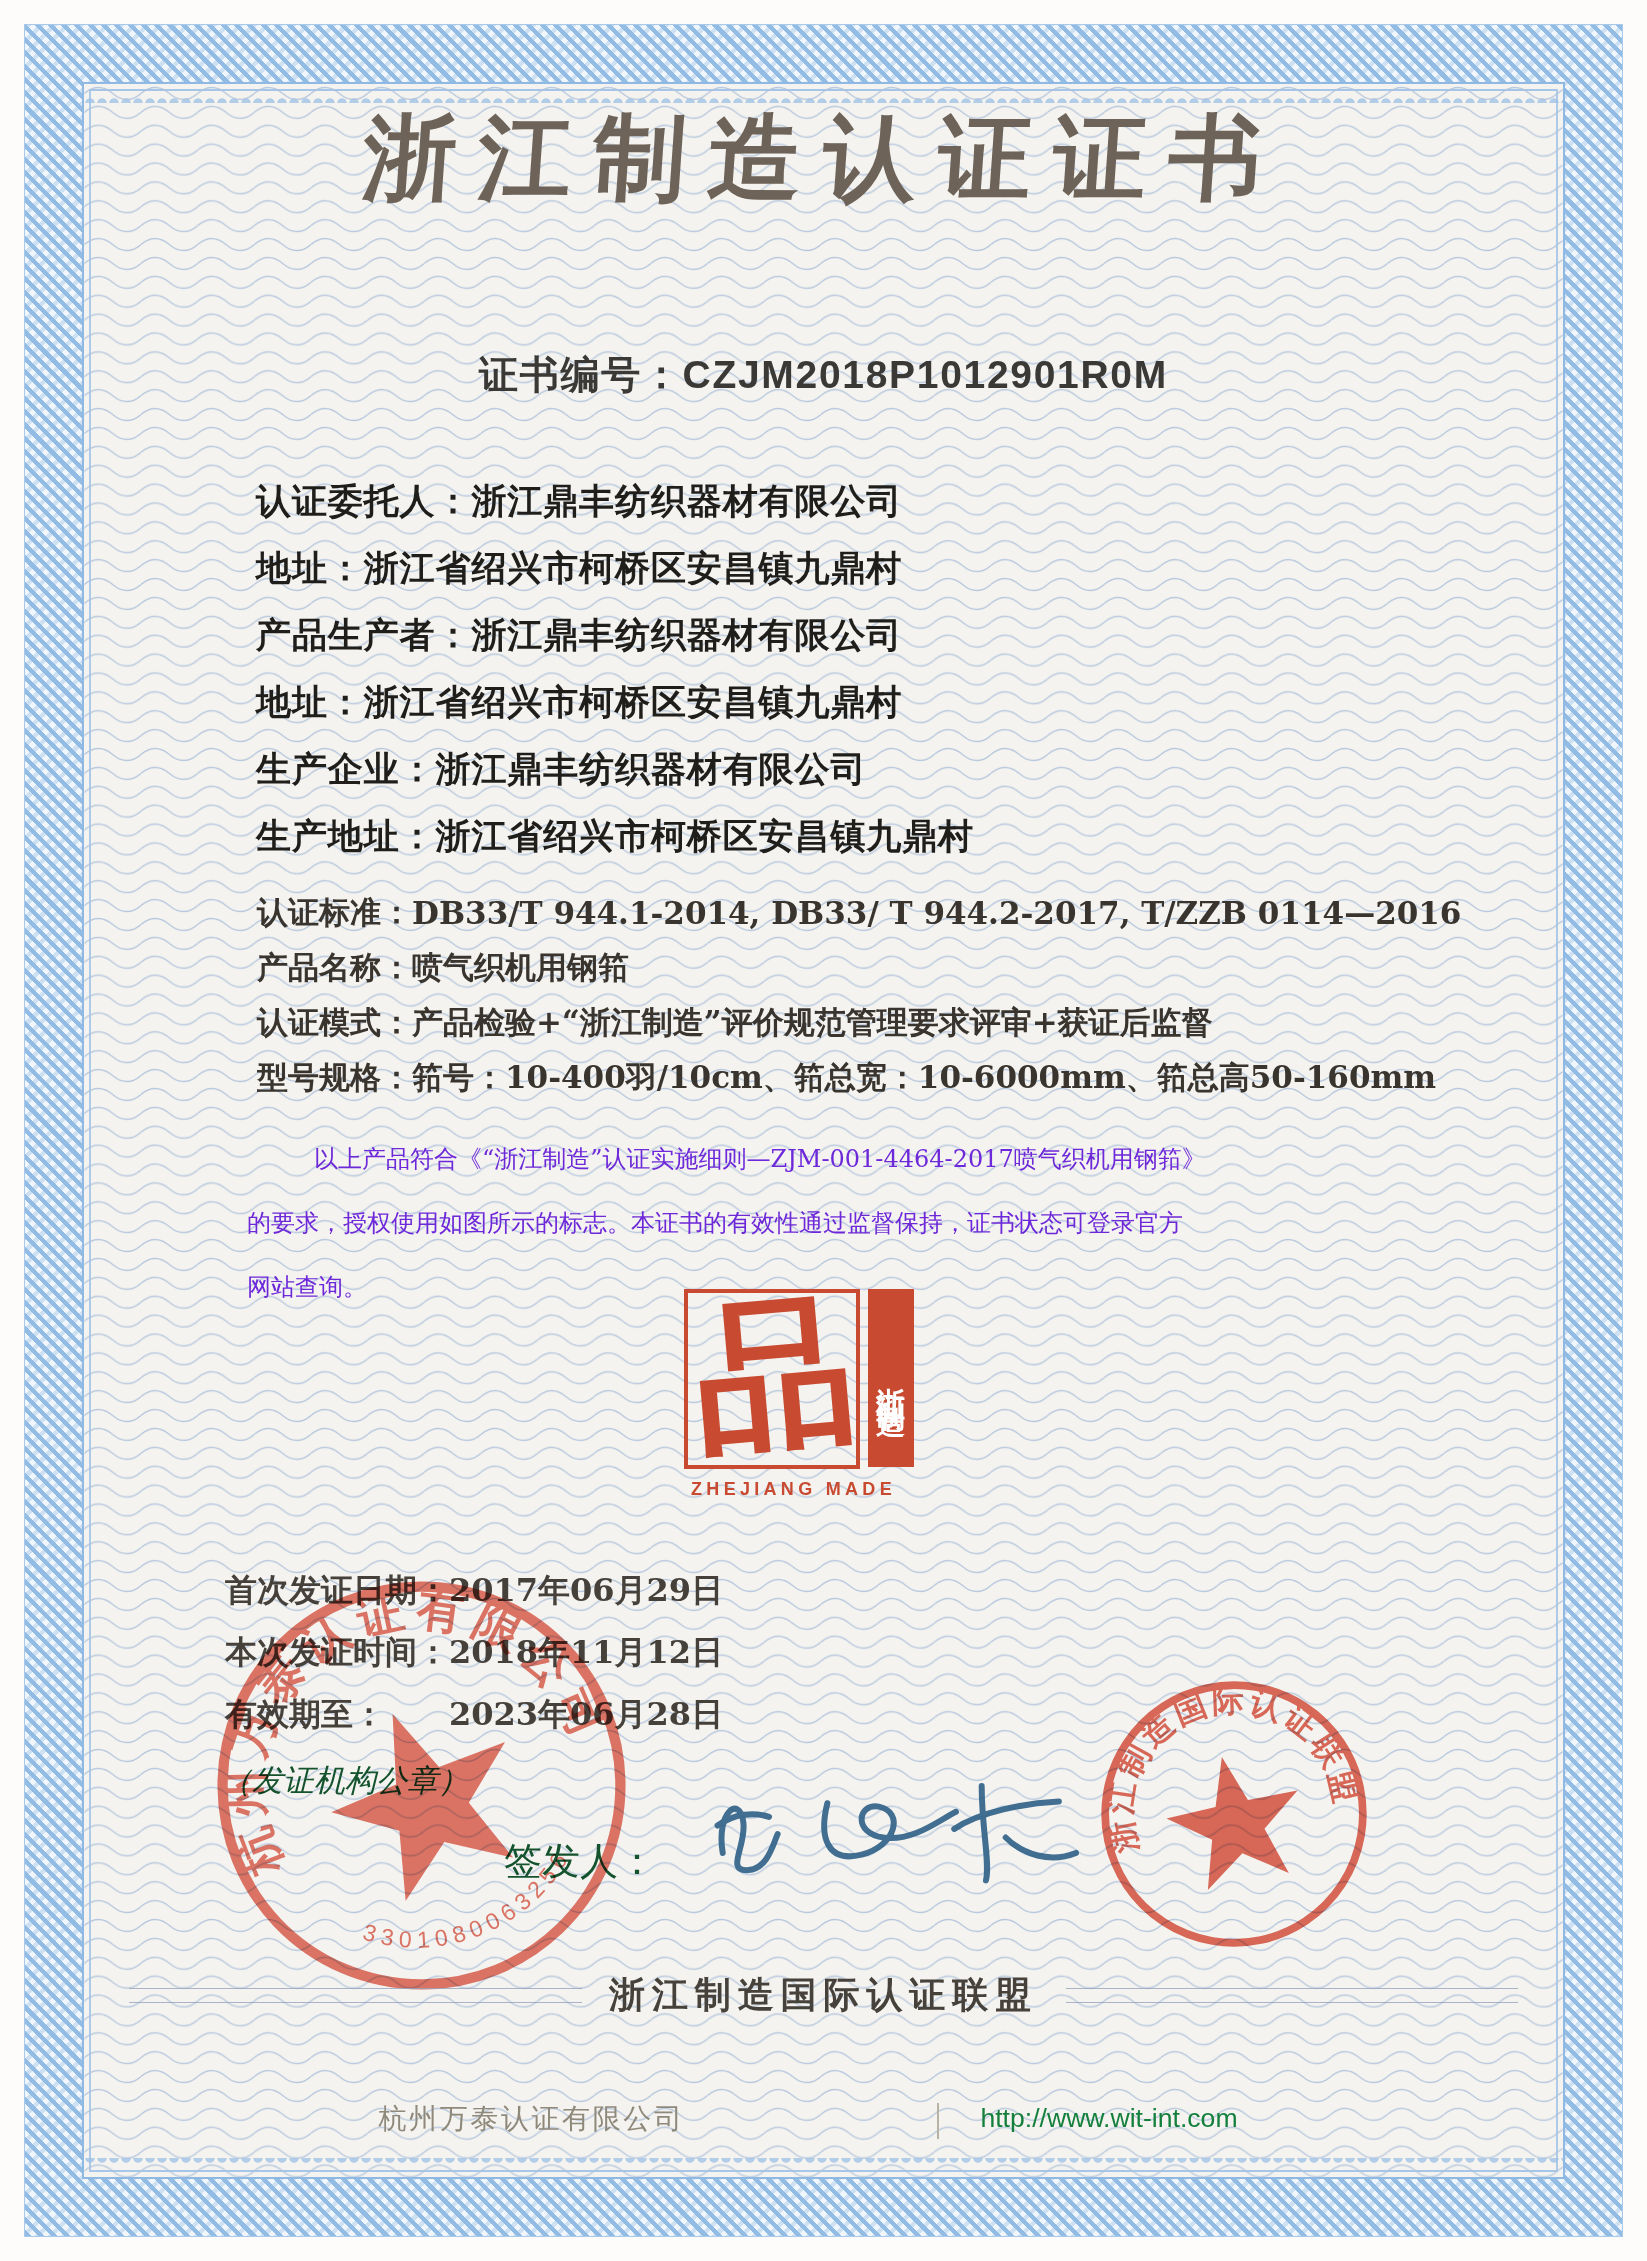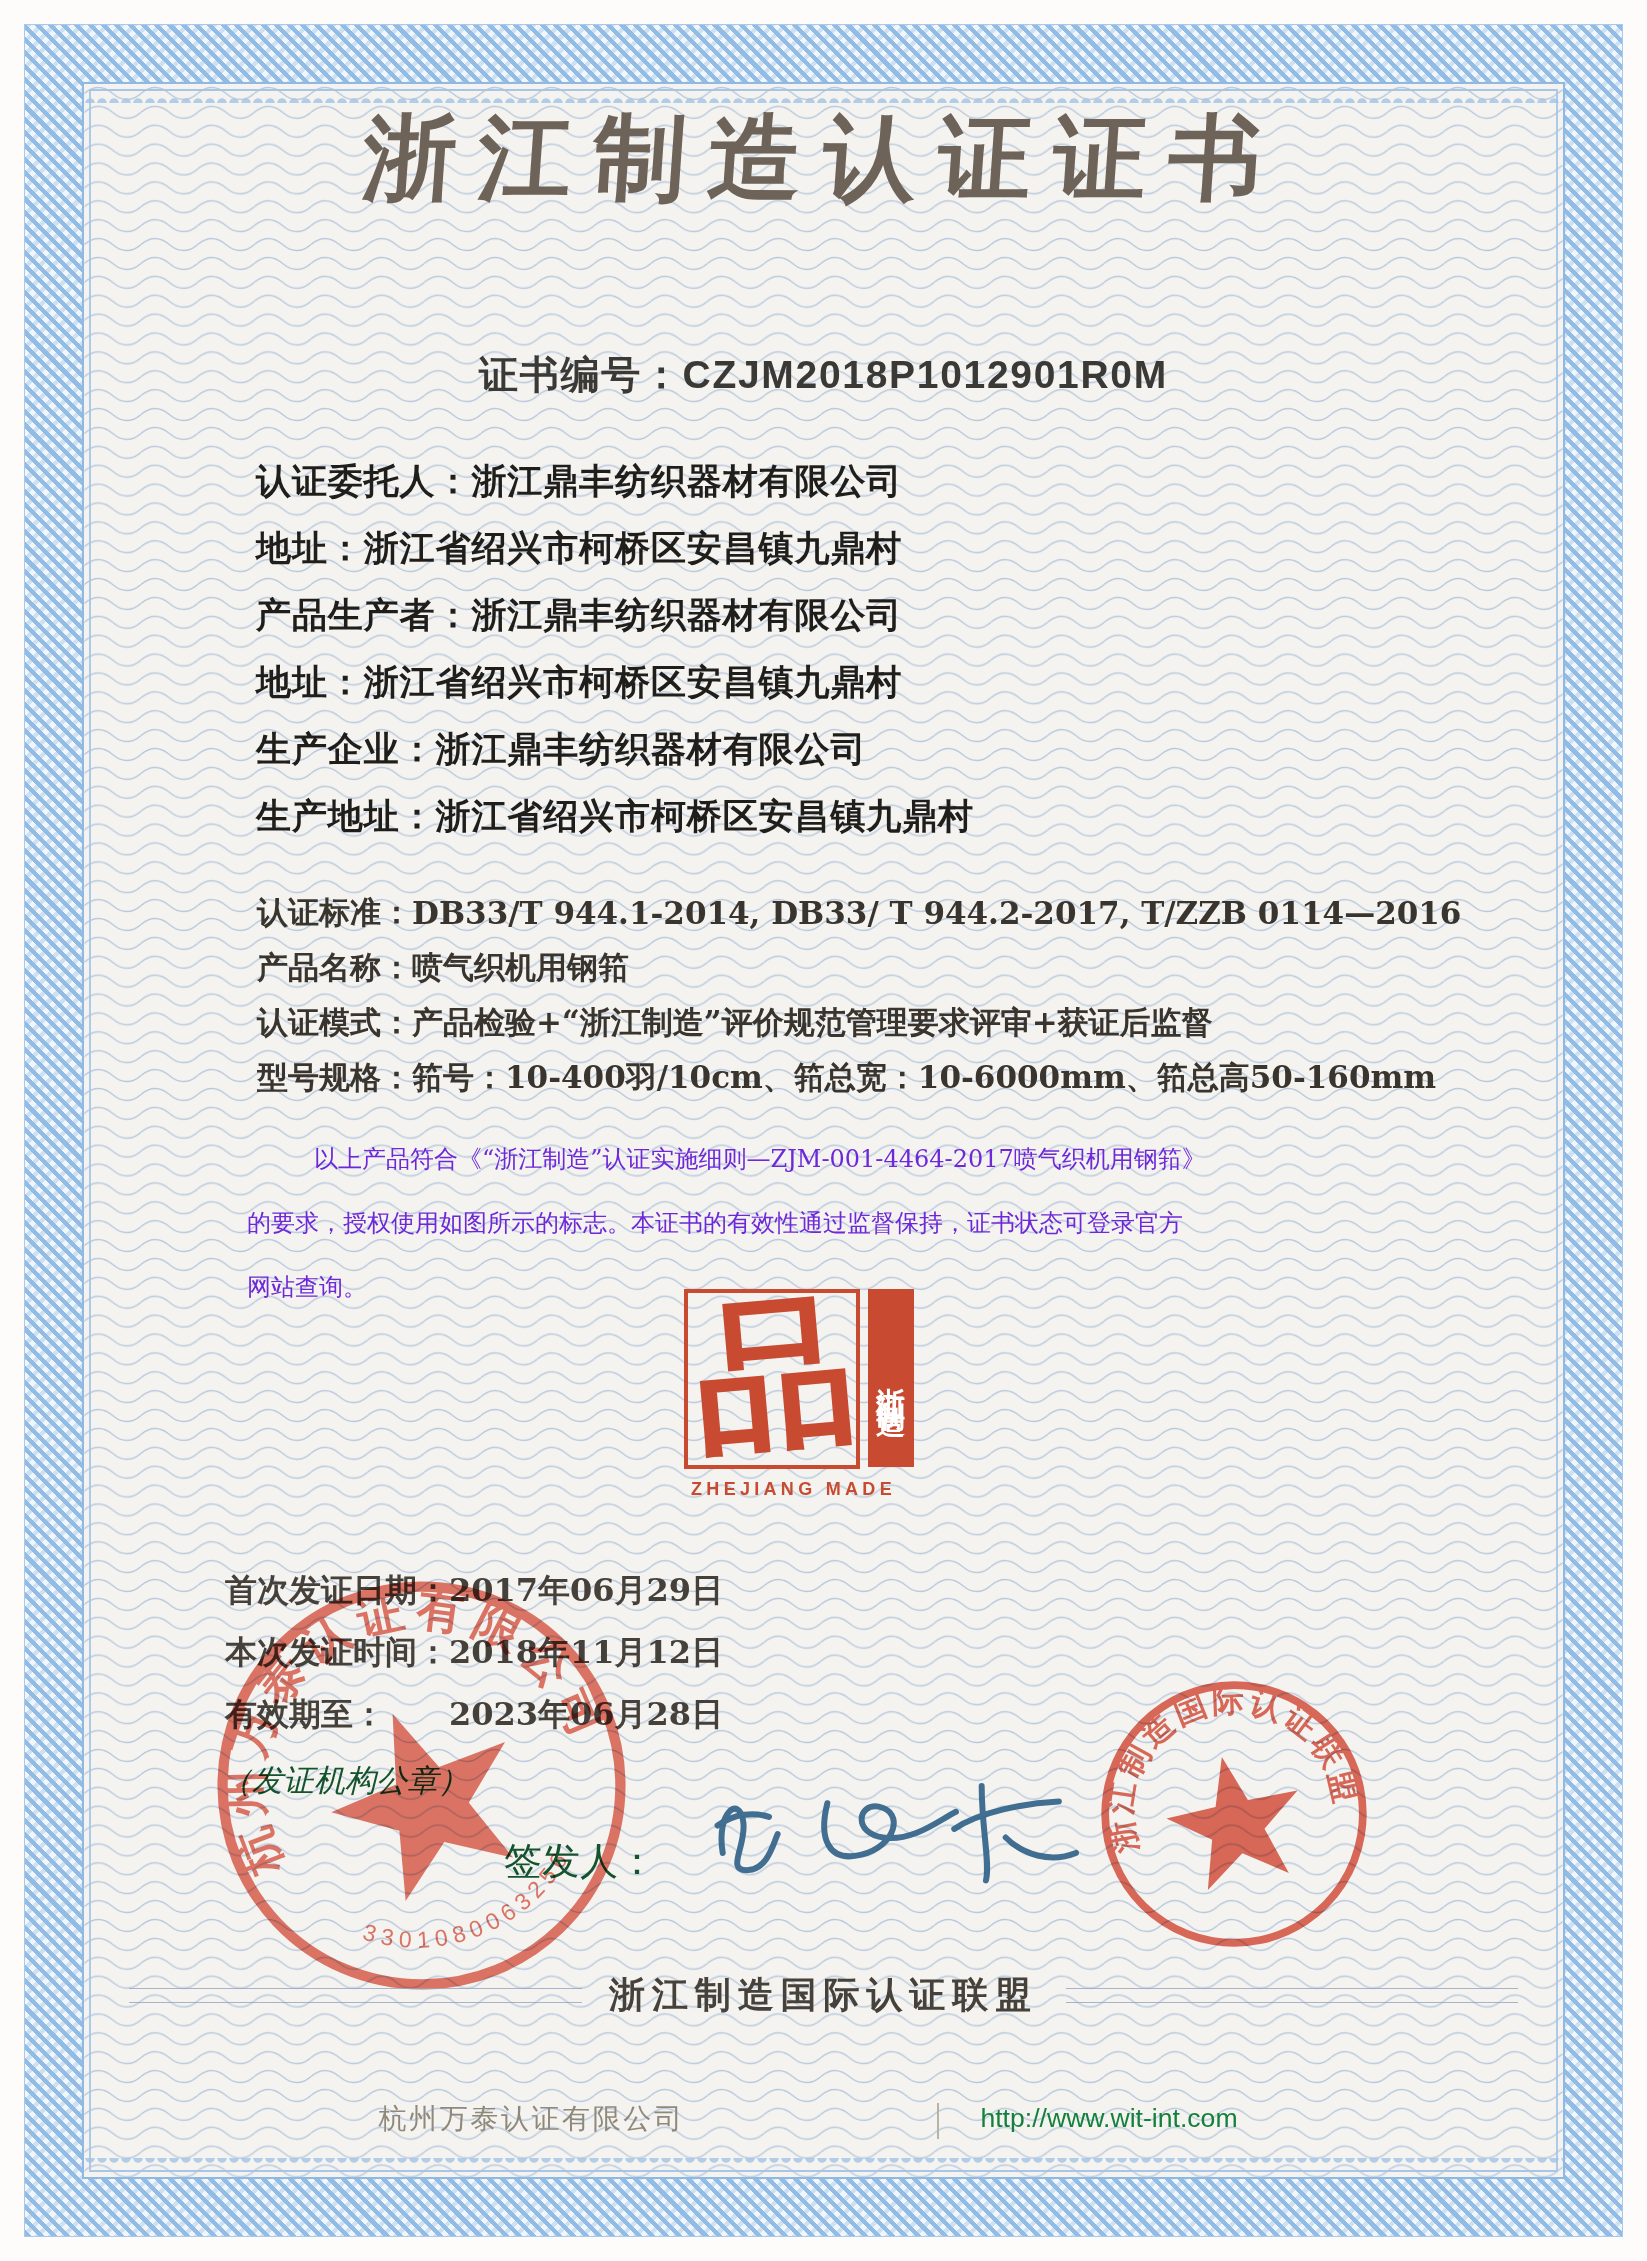--- a/index.html
+++ b/index.html
@@ -15,21 +15,21 @@
     background-image:radial-gradient(circle at 6px 12px,#9cc0e6 4.3px,rgba(0,0,0,0) 5.1px);background-size:12px 12px;background-repeat:repeat-x;}
   .inner-area::before{top:6.9px;}
   .inner-area::after{bottom:6.9px;transform:scaleY(-1);}
   .waves{position:absolute;inset:0;opacity:.85;}
   .content{position:absolute;inset:0;}
   .title{position:absolute;top:96px;left:0;right:0;text-align:center;font-family:"DejaVu Serif",serif;
     font-weight:700;font-size:93px;letter-spacing:22px;color:#6e6358;transform:skewX(-4deg);}
   .certno{position:absolute;top:348px;left:0;right:0;text-align:center;font-size:39px;font-weight:700;
     color:#3a3936;letter-spacing:1.7px;}
   .fields{position:absolute;left:256px;top:458px;}
-  .fields .row{height:67px;display:flex;align-items:flex-start;font-size:35px;font-weight:700;color:#201e1a;letter-spacing:0.9px;}
+  .fields .row{height:67px;display:flex;align-items:flex-end;font-size:35px;font-weight:700;color:#201e1a;letter-spacing:0.9px;}
   .specs{position:absolute;left:257px;top:885px;}
   .specs .row{height:55px;display:flex;align-items:center;font-size:31px;color:#39342d;}
   .specs .lbl{font-weight:700;}
   .specs .val{font-family:"DejaVu Serif",serif;font-weight:600;}
   .paragraph{position:absolute;left:247px;right:245px;top:1127px;font-family:"DejaVu Serif",serif;
     font-size:24px;line-height:64px;color:#6d28d9;}
   .paragraph .pline{display:block;white-space:nowrap;}
   .paragraph .pline:first-child{padding-left:67px;}
   
   .logo{position:absolute;left:684px;top:1289px;width:292px;height:249px;}

